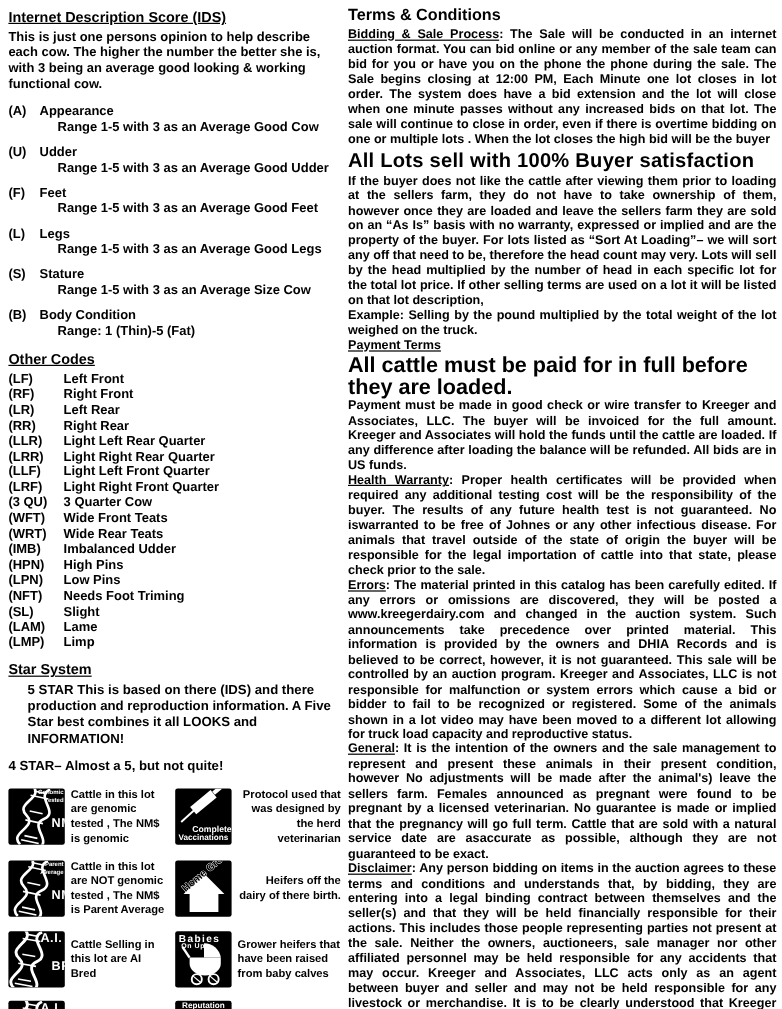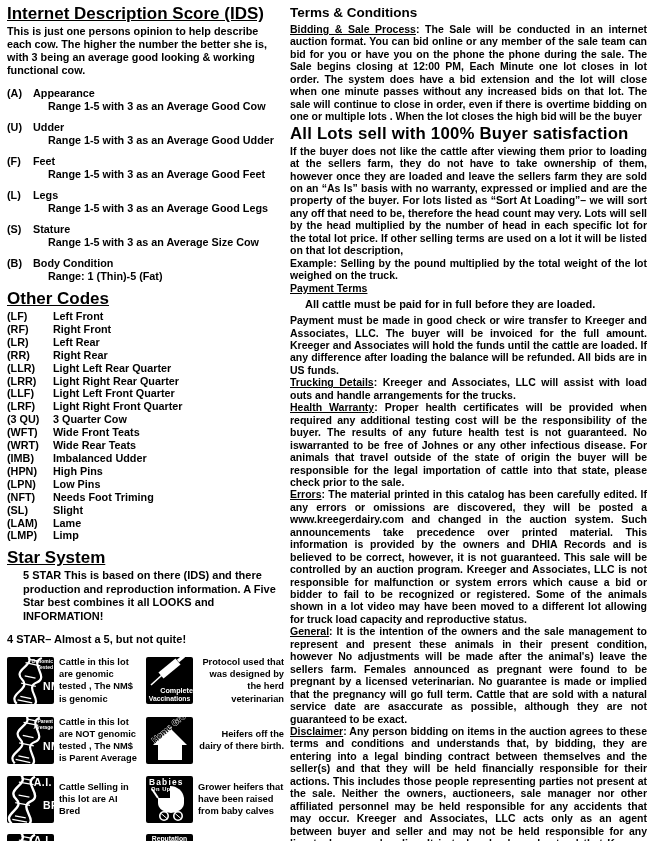--- a/index.html
+++ b/index.html
@@ -7,21 +7,21 @@
   .page {
     width:652px; height:841px; background:#ffffff; color:#000;
     font-family:"Liberation Sans", sans-serif; font-weight:bold;
     display:flex; overflow:hidden; position:relative; margin:0 auto;
   }
   
   .left  { width:282px; padding:6px 4px 4px 7px; }
   .right { flex:1; padding:5px 5px 4px 8px; }
 
   .sec-head {
-    font-size:17px; line-height:16px; margin:0 0 3px 0;
+    font-size:12px; line-height:16px; margin:0 0 3px 0;
     text-decoration:underline;
   }
   .intro { font-size:10.8px; line-height:13px; margin:0 0 10px 0; }
 
   .ids-item { margin:0 0 8px 0; font-size:10.8px; line-height:13px; }
   .ids-top  { display:flex; }
   .ids-code { min-width:26px; }
   .ids-range { padding-left:41px; }
 
   .codes { margin:2px 0 8px 0; }
@@ -52,21 +52,21 @@
   .vax2 { display:block; font-size:6.8px; line-height:8px; }
   .b-babies { position:absolute; top:1px; left:3px; font-size:8.4px; letter-spacing:1.2px; }
   .b-onup   { position:absolute; top:10px; left:5px; font-size:5.8px; letter-spacing:0.5px; }
   .b-rep    { position:absolute; top:1px; left:0; right:0; text-align:center; font-size:6.8px; }
 
   
   .tc-head { font-size:13.5px; line-height:16px; margin:0 0 2px 0; }
   .rp { font-size:10.5px; line-height:12.45px; text-align:justify; margin:0; }
   .rp .u, .u { text-decoration:underline; }
   .big1 { font-size:16.8px; line-height:20px; margin:1px 0 1px 0; letter-spacing:0.2px; }
-  .big2 { font-size:11px; line-height:18px; margin:1px 0 1px 15px; }
+  .big2 { font-size:18px; line-height:18px; margin:1px 0 1px 0; }
 </style>
 </head>
 <body>
 
 <div class="page">
 
   <div class="left">
 
     <h1 class="sec-head">Internet Description Score (IDS)</h1>
     <p class="intro">This is just one persons opinion to help describe each cow. The higher the number the better she is, with 3 being an average good looking &amp; working functional cow.</p>
@@ -335,21 +335,20 @@
 
     <p class="rp">If the buyer does not like the cattle after viewing them prior to loading at the sellers farm, they do not have to take ownership of them, however once they are loaded and leave the sellers farm they are sold on an “As Is” basis with no  warranty,  expressed or implied and are the property of the buyer. For lots listed as “Sort At Loading”– we will sort any off that need to be, therefore the head count may very. Lots will sell by the head multiplied by the number of head in each specific lot for the total lot price. If other selling terms are used on a lot it will be listed on that lot description,</p>
     <p class="rp">Example:  Selling by the pound multiplied by the total weight of the lot weighed on the truck.</p>
 
     <p class="rp"><span class="u">Payment Terms</span></p>
 
     <h2 class="big2">All cattle must be paid for in full before they are loaded.</h2>
 
     <p class="rp">Payment must be made in good check or wire transfer to Kreeger and Associates, LLC. The buyer will be invoiced for the full amount. Kreeger and Associates will hold the funds until the cattle are loaded. If any difference after loading the balance will be refunded.  All bids are in US funds.</p>
 
-    <p class="rp"><span class="u">Trucking Details</span><span>: Kreeger and Associates, LLC  will assist with load outs and handle arrangements for the trucks.</span></p>
 
     <p class="rp"><span class="u">Health Warranty</span><span>: Proper health certificates will be provided when required any  additional testing cost will be the responsibility of the buyer. The results of any future health test is not guaranteed. No iswarranted to be free of Johnes or any other infectious  disease. For animals that travel outside of the state of origin the buyer will be responsible for the legal importation of cattle into that state, please check prior to the sale.</span></p>
 
     <p class="rp"><span class="u">Errors</span><span>: The material printed in this catalog has been carefully edited. If any errors or omissions are discovered, they will be posted a www.kreegerdairy.com and changed in the auction system. Such      announcements take precedence over printed material. This information is provided by the owners and DHIA Records and is believed to be correct, however, it is not guaranteed. This sale will be controlled by an auction program. Kreeger and Associates, LLC is not responsible for malfunction or system errors which cause a bid or bidder to fail to be recognized or registered. Some of the animals shown in a lot  video may have been moved to a different lot allowing for truck load capacity and reproductive status.</span></p>
 
     <p class="rp"><span class="u">General</span><span>: It is the intention of the owners and the sale management to represent and present these animals in their present condition, however No adjustments will be made after the animal's) leave the sellers farm. Females announced as pregnant were found to be pregnant by a licensed veterinarian. No guarantee is made or implied that the pregnancy will go full term. Cattle that are sold with a natural service date are asaccurate as possible, although they are not guaranteed to be exact.</span></p>
 
     <p class="rp"><span class="u">Disclaimer</span><span>: Any person bidding on items in the auction agrees to these terms and conditions and understands that, by bidding, they are entering into a legal binding contract between themselves and the seller(s) and that they will be held financially responsible for their  actions. This includes those people representing parties not present at the sale.  Neither the owners, auctioneers, sale manager nor other affiliated personnel may be held responsible for any accidents that may occur. Kreeger and Associates, LLC acts only as an agent between buyer and  seller and may not be held responsible for any livestock or merchandise. It is to be clearly understood that   Kreeger and Associates, LLC and its representatives act only as a medium between buyer and seller, and may not be held liable, financially or otherwise, for any failure in any obligations set forth in this sale.</span></p>
   </div>
 

